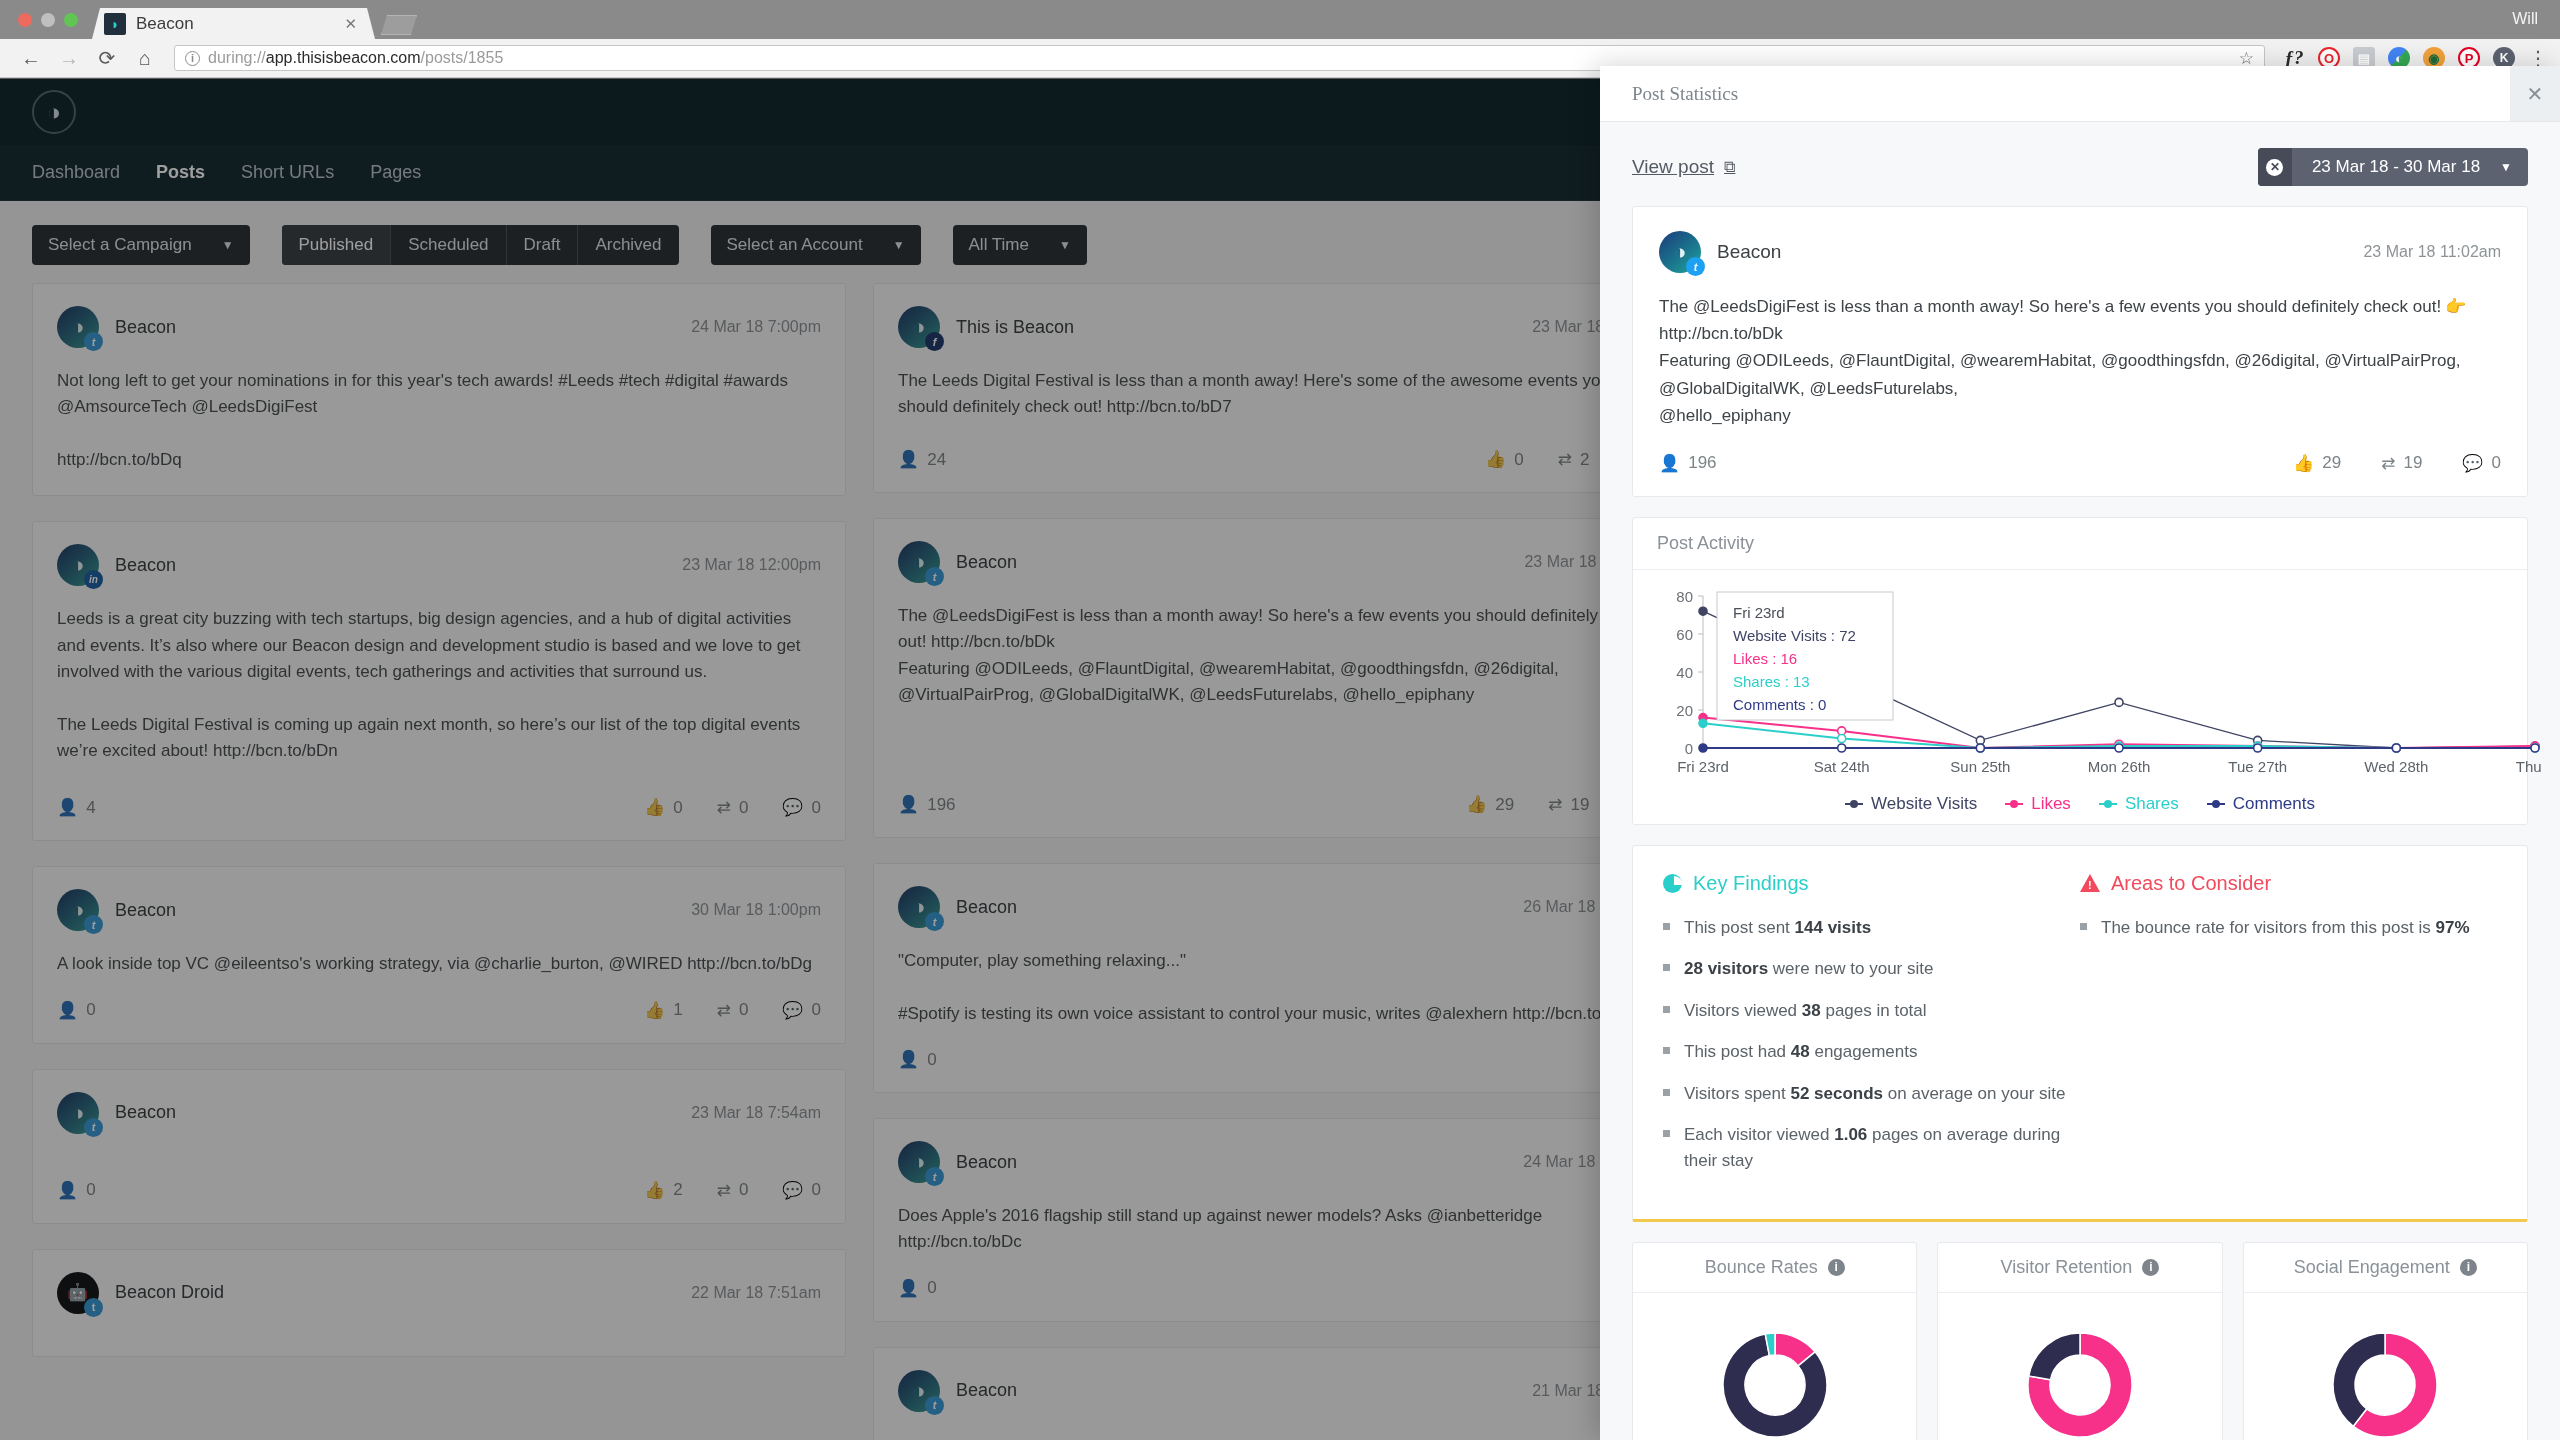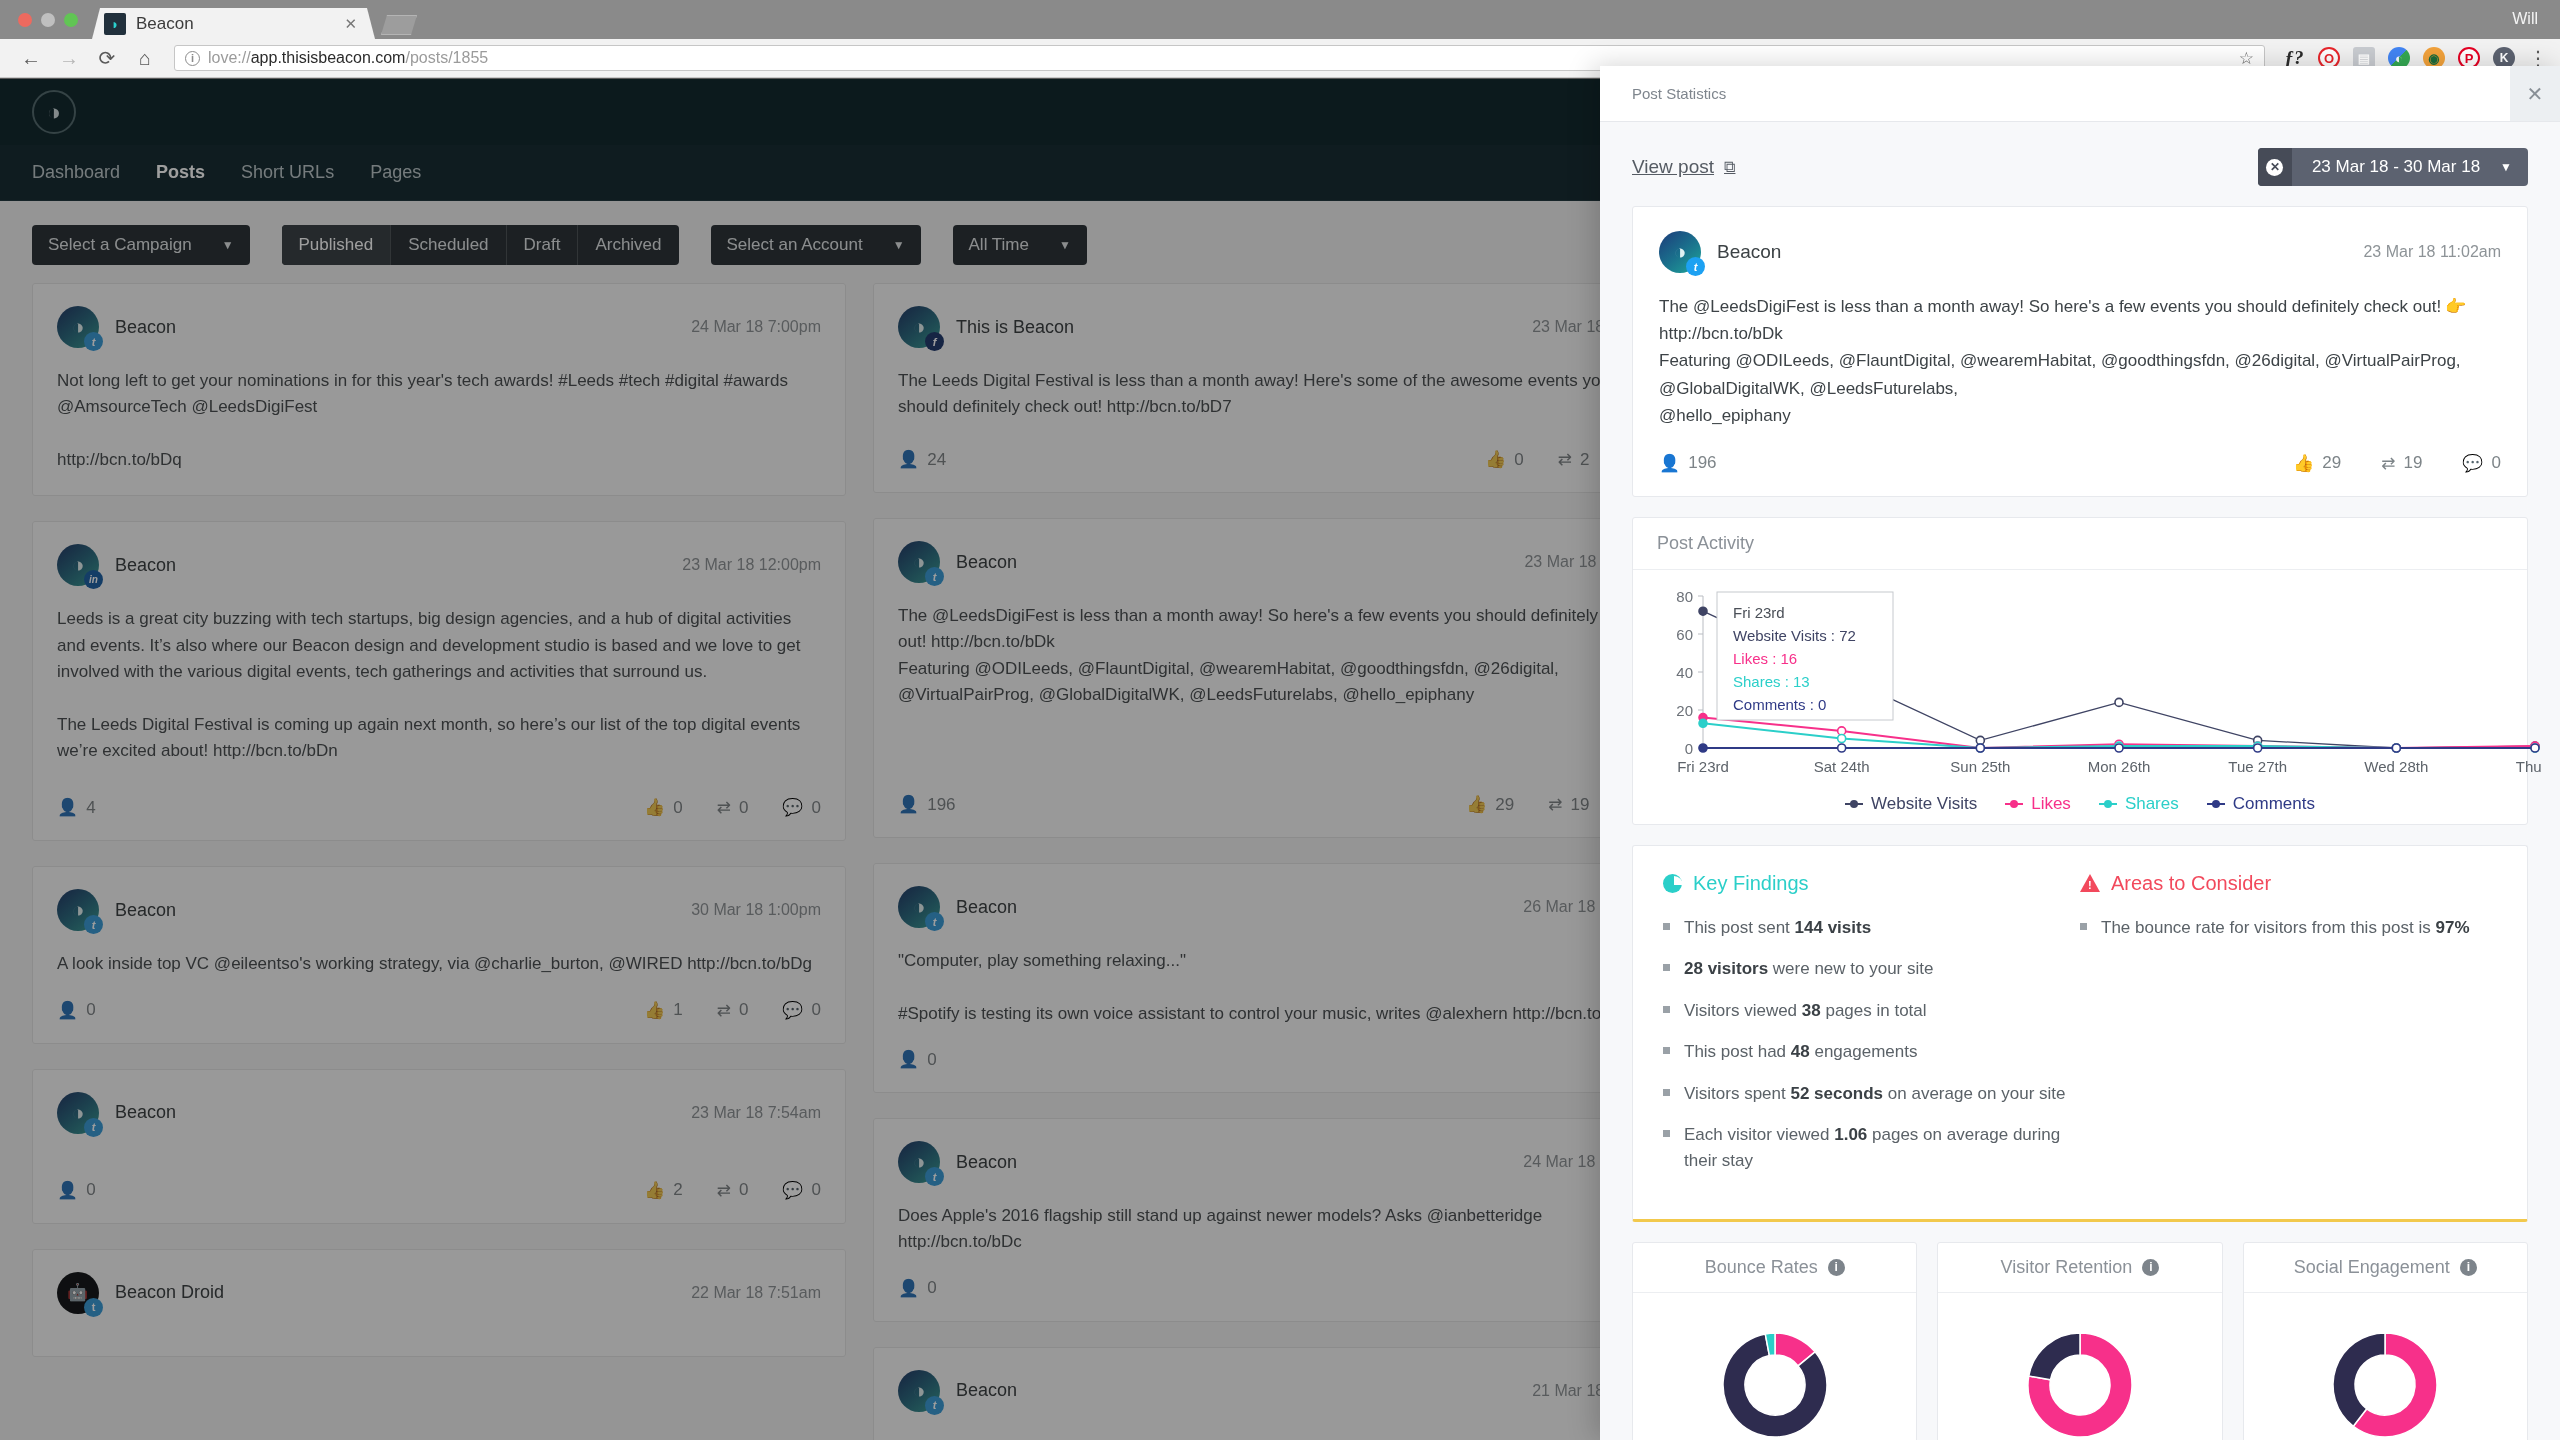--- a/index.html
+++ b/index.html
@@ -133,21 +133,21 @@
   
   .panel{
     position:absolute; right:0; top:66px; width:960px; height:1374px;
     background:#f7f8fa; box-shadow:-6px 0 26px rgba(0,0,0,.18);
     display:flex; flex-direction:column; overflow:hidden;
   }
   .panel-head{
     height:56px; background:#fff; border-bottom:1px solid #e6e8ec;
     display:flex; align-items:center; padding:0 0 0 32px; flex:none;
   }
-  .panel-title{ font-size:15px; color:#7e858d; }
+  .panel-title{ font-size:19px; color:#7e858d;font-family:Liberation Serif, serif; }
   .panel-close{
     margin-left:auto; width:50px;height:100%; background:#eceff2;
     display:flex;align-items:center;justify-content:center; font-size:20px;color:#888f96;
   }
   .panel-scroll{ flex:1; overflow:hidden; padding:0 32px; }
   .panel-row1{ display:flex; align-items:center; padding:26px 0 20px;justify-content:space-between; }
   .viewpost{ font-size:19px; color:#555b63; text-decoration:underline; display:flex; align-items:center; gap:10px; }
   .ext-link-ico{ font-size:16px; text-decoration:none; display:inline-block; }
   .daterange{
     margin-left:auto; display:flex; align-items:stretch; height:38px;
@@ -233,21 +233,21 @@
     <div class="chrome-user">Will</div>
   </div>
 
   <div class="chrome-toolbar">
     <div class="nav-btn">←</div>
     <div class="nav-btn dim">→</div>
     <div class="nav-btn">⟳</div>
     <div class="nav-btn">⌂</div>
     <div class="omnibox">
       <span class="omni-info">i</span>
-      <span class="omni-url"><span>love://</span><b>app.thisisbeacon.com</b><span>/posts/1855</span></span>
+      <span class="omni-url"><span>during://</span><b>app.thisisbeacon.com</b><span>/posts/1855</span></span>
       <span class="omni-star">☆</span>
     </div>
     <div class="ext-icons">
       <span class="ext ext-f">ƒ?</span>
       <span class="ext" style="background:#fff;color:#e8252b;border:2px solid #e8252b;font-size:13px">O</span>
       <span class="ext" style="background:#c9ccd1;color:#fff;border-radius:3px;font-size:13px">▤</span>
       <span class="ext" style="background:linear-gradient(135deg,#4285f4 0 50%,#34a853 50% 100%);font-size:13px">◐</span>
       <span class="ext" style="background:#f2a23b;color:#1b6b3a;font-size:13px">◉</span>
       <span class="ext" style="background:#fff;color:#e60023;border:2px solid #e60023;font-size:13px">P</span>
       <span class="ext" style="background:#5c6270">K</span>

